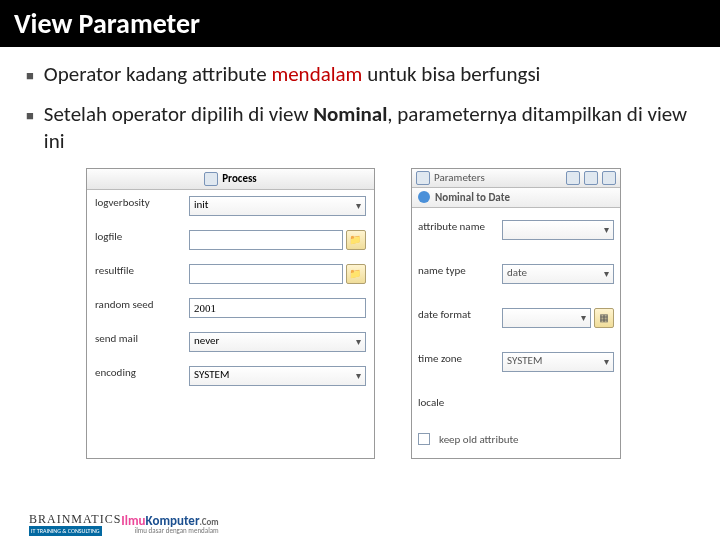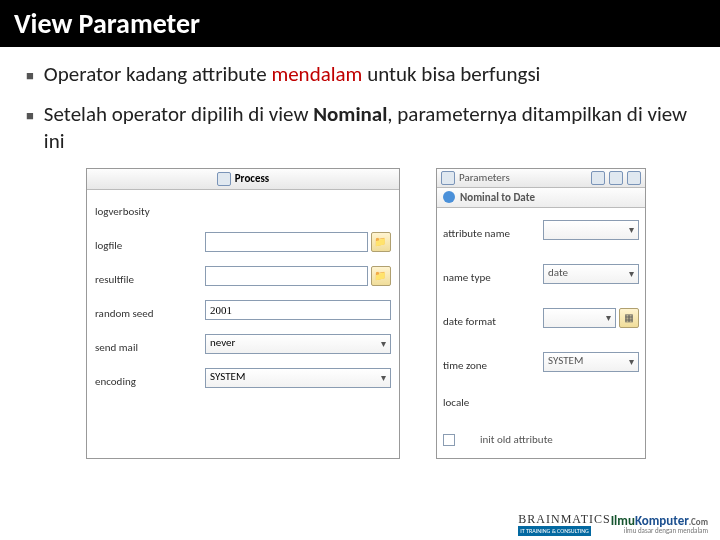--- a/index.html
+++ b/index.html
@@ -5,44 +5,44 @@
 *{box-sizing:border-box;margin:0;padding:0;font-family:Calibri,Arial,sans-serif}
 body{width:720px;height:540px;background:#fff;position:relative;overflow:hidden}
 .titlebar{background:#000;color:#fff;padding:6px 14px;font-size:28px;font-weight:bold}
 .content{padding:14px 26px}
 .bullet{font-size:21px;color:#222;margin-bottom:14px;display:flex;align-items:flex-start;line-height:1.25}
 .bullet .sq{color:#555;font-size:13px;margin-right:10px;margin-top:7px}
 .red{color:#c00000}
 .bold{font-weight:bold}
 .panels{display:flex;gap:36px;margin-top:8px;padding-left:60px}
 .panel{border:1px solid #999;background:#fff;font-family:Tahoma,Arial,sans-serif;font-size:11px}
-.panel-left{width:314px}
+.panel-left{width:289px}
 .panel-right{width:210px}
 .hdr{background:linear-gradient(#fdfdfd,#e8e8e8);border-bottom:1px solid #bbb;padding:3px 6px;display:flex;align-items:center;gap:4px;font-weight:bold;justify-content:center}
 .hdr-right{justify-content:center;padding:2px 4px}
 .tb-ico{width:14px;height:14px;background:#e0e8f0;border:1px solid #7a94b8;border-radius:2px;display:inline-block}
 .sub{background:linear-gradient(#fdfdfd,#ededed);border-bottom:1px solid #bbb;padding:3px 6px;display:flex;align-items:flex-start;gap:5px;font-weight:bold}
 .calico{width:12px;height:12px;border-radius:50%;background:#4a90d9;display:inline-block}
-.row{display:flex;align-items:flex-end;border-bottom:0px solid #eee;padding:6px 8px;gap:20px;min-height:34px}
+.row{display:flex;align-items:flex-start;border-bottom:0px solid #eee;padding:6px 8px;gap:4px;min-height:34px}
 .row-r{padding:12px 6px;min-height:28px}
 .lbl{width:90px;color:#333}
 .lbl-r{width:80px}
 .fld{flex:1;display:flex;align-items:center;gap:3px}
 .inp{flex:1;height:20px;border:1px solid #8a9cb2;background:#fff;padding:1px 4px;font-size:11px;font-family:Liberation Serif, serif}
 .sel{flex:1;height:20px;border:1px solid #8a9cb2;background:linear-gradient(#fff,#f2f2f2);padding:1px 4px;font-size:11px;position:relative}
 .sel::after{content:"▾";position:absolute;right:4px;top:2px;color:#555;font-size:10px}
 .fbtn{width:20px;height:20px;border:1px solid #b0a070;background:linear-gradient(#fff4d0,#f0dd9a);border-radius:2px;display:flex;align-items:center;justify-content:center;font-size:10px}
 .chk{width:12px;height:12px;border:1px solid #8a9cb2;background:#fff;display:inline-block;margin-right:5px}
-.footer{position:absolute;bottom:6px;left:0;right:0;display:flex;justify-content:flex-end;align-items:flex-end;padding:0 12px;font-size:9px}
+.footer{position:absolute;bottom:6px;left:0;right:0;display:flex;justify-content:flex-start;align-items:flex-end;padding:0 29px;font-size:9px}
 .logo-l{color:#333;text-align:left;line-height:1}
 .logo-l .big{font-size:12px;letter-spacing:1px;font-family:Georgia,serif}
 .logo-l .sm{font-size:6px;background:#0369a1;color:#fff;padding:1px 2px}
 .logo-r{text-align:right;line-height:1}
 .logo-r .big{font-size:13px;font-weight:bold}
-.logo-r .il{color:#14532d}.logo-r .ko{color:#1b4f8f}.logo-r .com{color:#666;font-size:9px}
+.logo-r .il{color:#ec4899}.logo-r .ko{color:#1b4f8f}.logo-r .com{color:#666;font-size:9px}
 .logo-r .sm{font-size:7px;color:#777}
 .blur{filter:blur(0.3px);color:#555}
 </style>
 </head>
 <body>
 
 <div class="titlebar">View Parameter</div>
 
 <div class="content">
   <div class="bullet">
@@ -60,20 +60,23 @@
 
   <div class="panels">
 
     <div class="panel panel-left">
       <div class="hdr">
         <span class="tb-ico"></span>
         <span>Process</span>
       </div>
       <div class="row">
         <div class="lbl">logverbosity</div>
+        <div class="fld">
+            <div class="sel">init</div>
+          </div>
       </div>
       <div class="row">
         <div class="lbl">logfile</div>
         <div class="fld">
             <input class="inp" value="" style="">
             <div class="fbtn">📁</div>
           </div>
       </div>
       <div class="row">
         <div class="lbl">resultfile</div>
@@ -138,21 +141,21 @@
         <div class="lbl lbl-r">time zone</div>
         <div class="fld">
             <div class="sel">SYSTEM</div>
           </div>
       </div>
       <div class="row row-r">
         <div class="lbl lbl-r">locale</div>
       </div>
       <div class="row row-r">
         <span class="chk"></span>
-        <span>init old attribute</span>
+        <span>keep old attribute</span>
       </div>
     </div>
 
   </div>
 </div>
 
 <div class="footer">
   <div class="logo-l">
     <div class="big">BRAINMATICS</div>
     <span class="sm">IT TRAINING &amp; CONSULTING</span>

